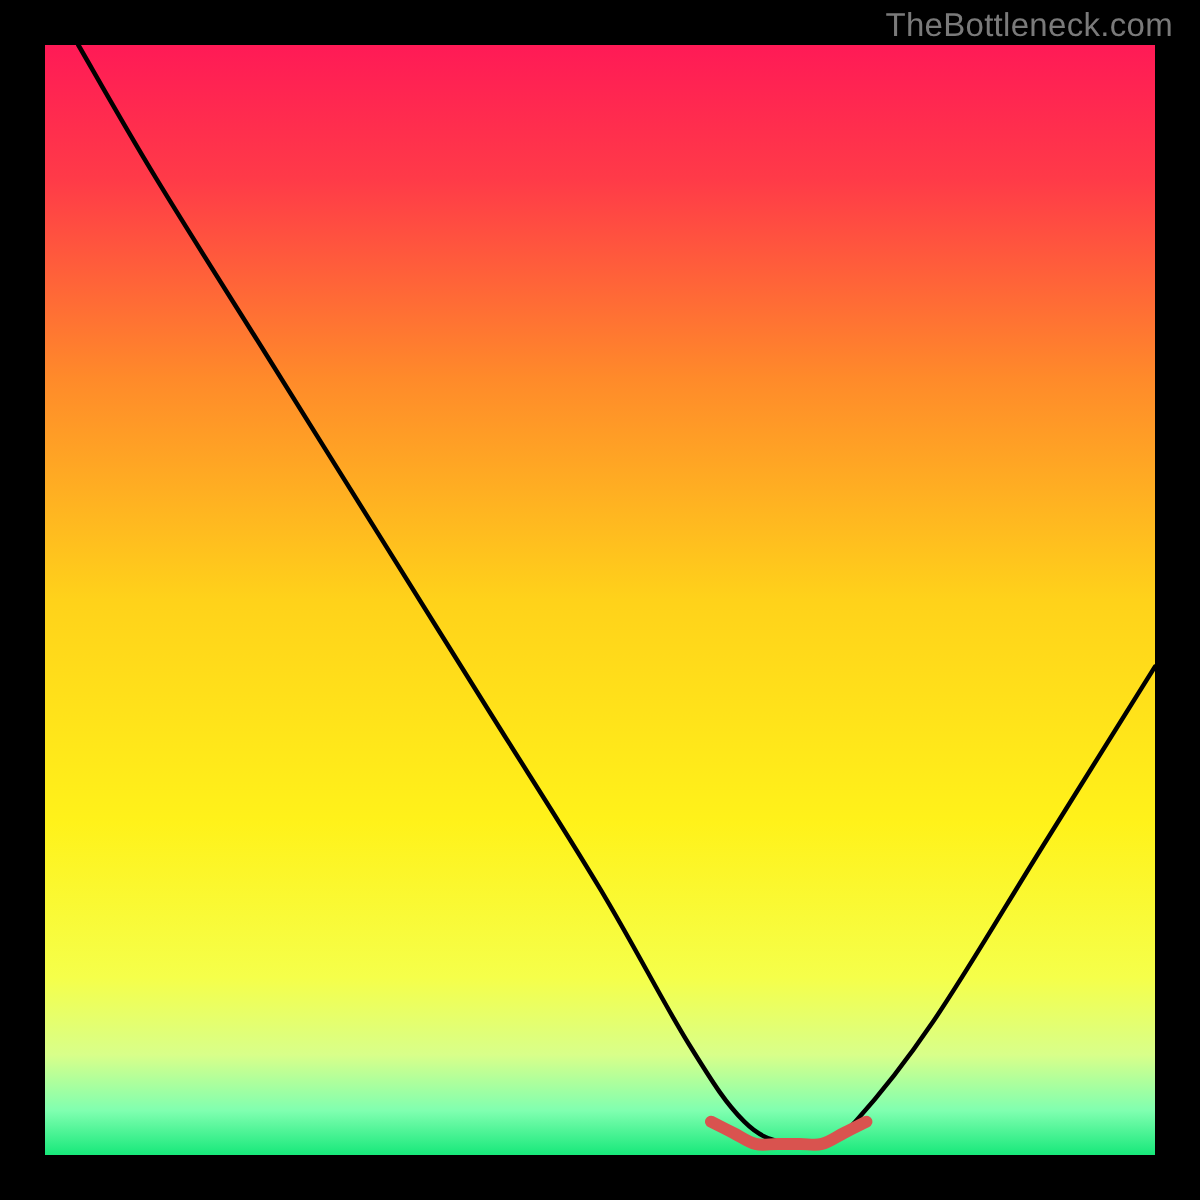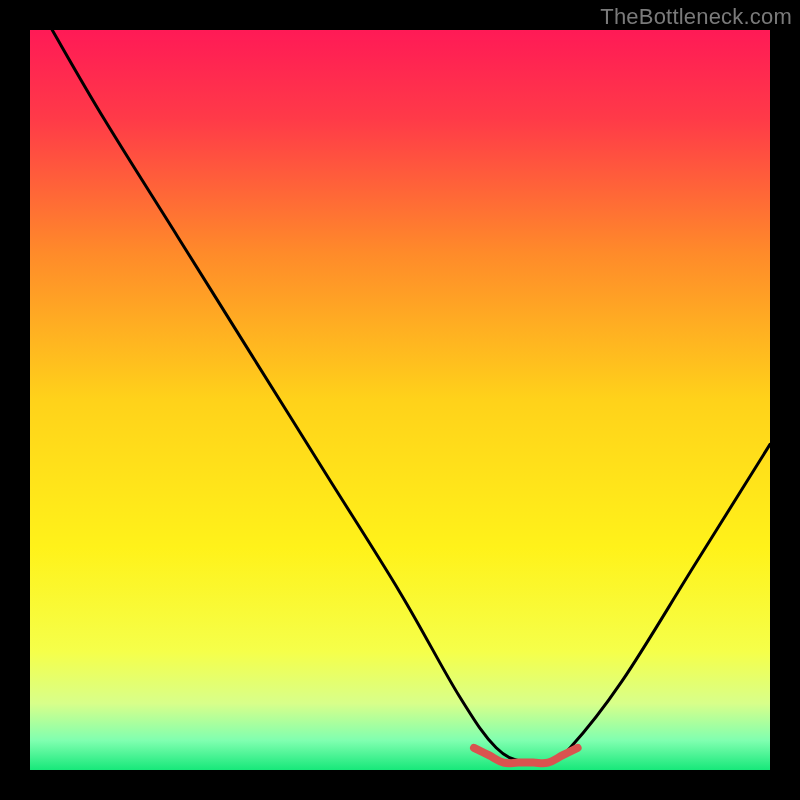--- a/index.html
+++ b/index.html
@@ -11,21 +11,21 @@
     overflow: hidden;
   }
   .wrap {
     position: relative;
     width: 800px;
     height: 800px;
   }
   .watermark {
     position: absolute;
     top: 4px;
-    right: 8px;
+    right: 18px;
     font-family: Arial, Helvetica, sans-serif;
     font-size: 22px;
     color: #7a7a7a;
     font-weight: 500;
     letter-spacing: 0.2px;
     z-index: 5;
   }
   svg {
     display: block;
   }

